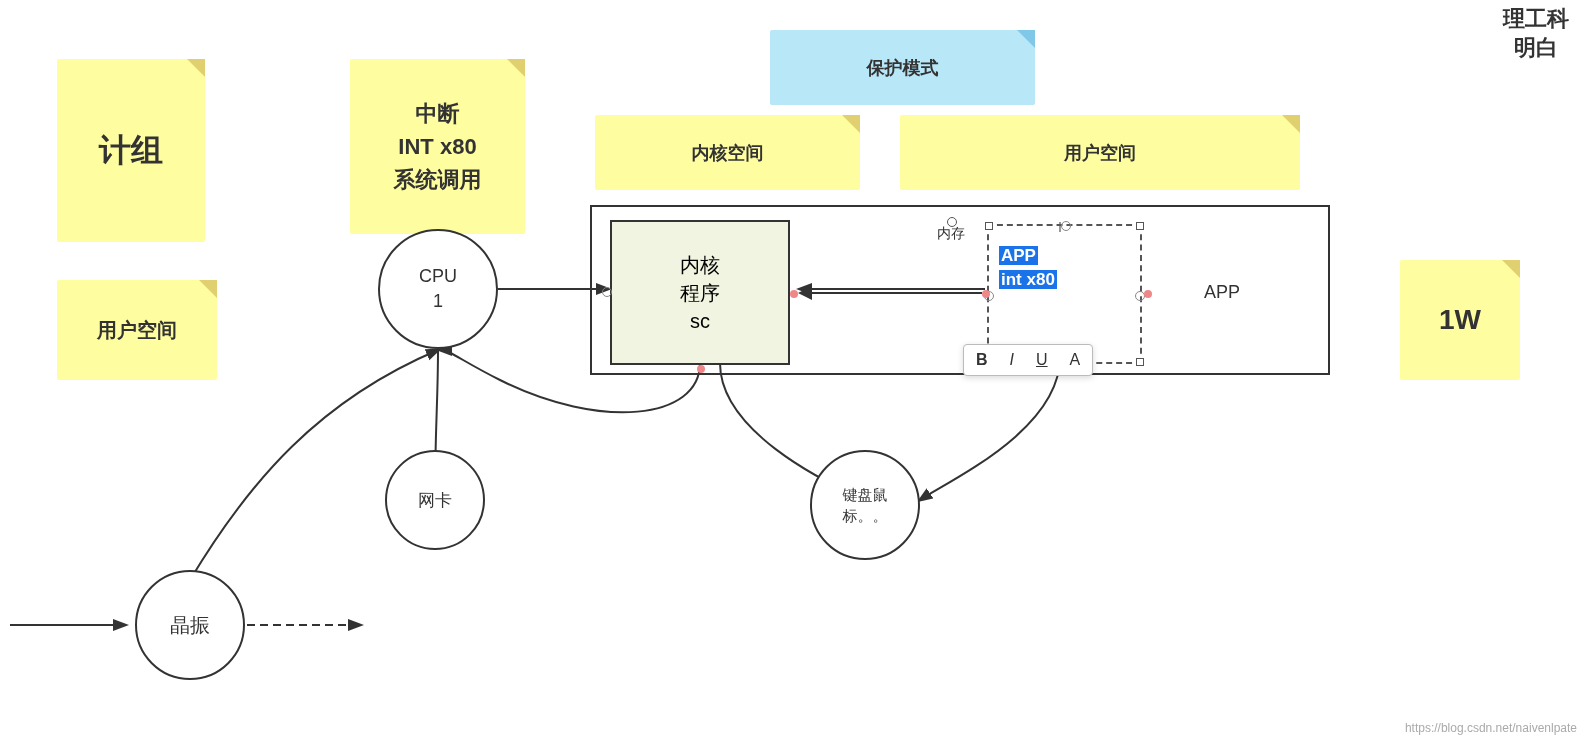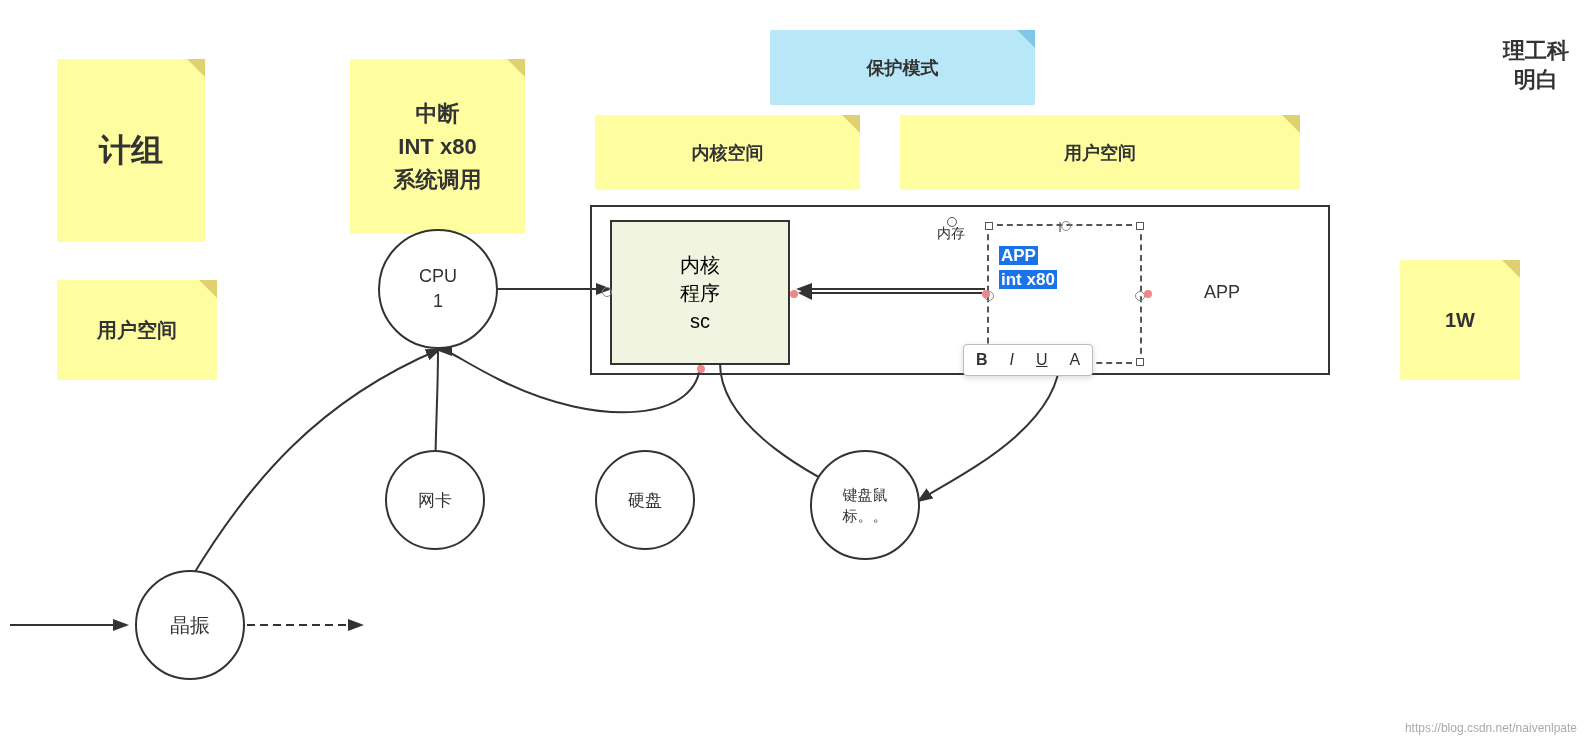--- a/index.html
+++ b/index.html
@@ -244,21 +244,21 @@
   </div>
 
   <div class="sticky" style="left:900px; top:115px; width:400px; height:75px; font-size:18px;">
     <span>用户空间</span>
   </div>
 
   <div class="sticky" style="left:57px; top:280px; width:160px; height:100px; font-size:20px;">
     <span>用户空间</span>
   </div>
 
-  <div class="sticky" style="left:1400px; top:260px; width:120px; height:120px; font-size:20px;justify-content:center;">
+  <div class="sticky" style="left:1400px; top:260px; width:120px; height:120px; font-size:28px;justify-content:center;">
     <span>1W</span>
   </div>
 
   <div class="main-box" style="left:590px; top:205px; width:740px; height:170px;">
 
     <div class="inner-box" style="left:18px; top:13px; width:180px; height:145px; font-size:20px; line-height:1.4;">
       <span>内核<br>程序<br>sc</span>
     </div>
 
     <div class="dot" style="left:198px; top:83px;"></div>
@@ -311,33 +311,30 @@
   </div>
 
   <div class="circle" style="left:378px; top:229px; width:120px; height:120px; font-size:18px; line-height:1.4;">
     <span>CPU<br>1</span>
   </div>
 
   <div class="circle" style="left:385px; top:450px; width:100px; height:100px; font-size:17px;">
     <span>网卡</span>
   </div>
 
-  <div class="circle" style="left:595px; top:450px; width:100px; height:100px; font-size:17px;">
-    <span>硬盘</span>
-  </div>
 
   <div class="circle" style="left:810px; top:450px; width:110px; height:110px; font-size:15px; text-align:center; line-height:1.4;">
     <span>键盘鼠<br>标。。</span>
   </div>
 
   <div class="circle" style="left:135px; top:570px; width:110px; height:110px; font-size:20px;">
     <span>晶振</span>
   </div>
 
-  <div class="corner-note" style="right:20px; top:5px; font-size:22px; font-weight:bold; line-height:1.3;margin-top:32px;">
+  <div class="corner-note" style="right:20px; top:5px; font-size:22px; font-weight:bold; line-height:1.3;">
     <span>理工科<br>明白</span>
   </div>
 
   <div class="url-bar">
     <span>https://blog.csdn.net/naivenlpate</span>
   </div>
 
 </div>
 
 </body></html>

